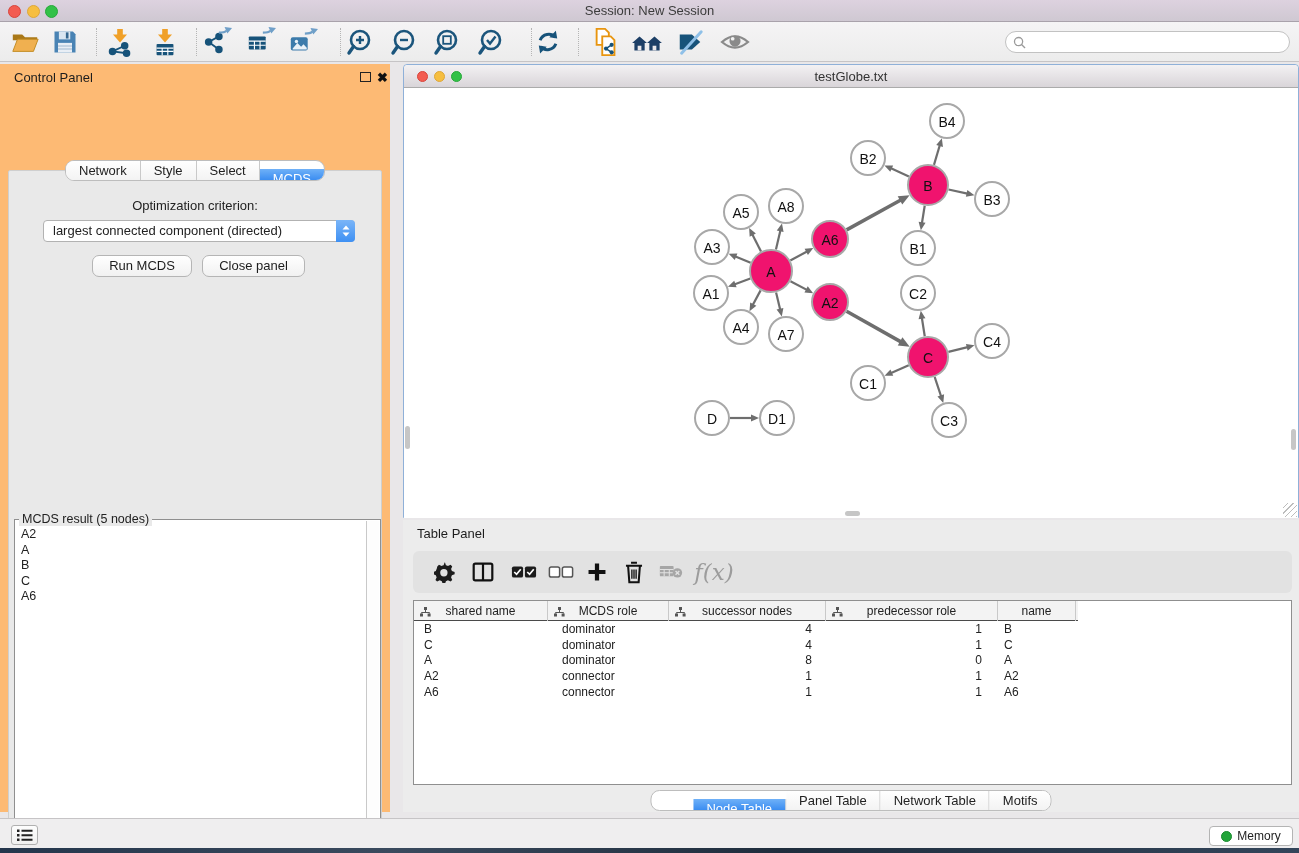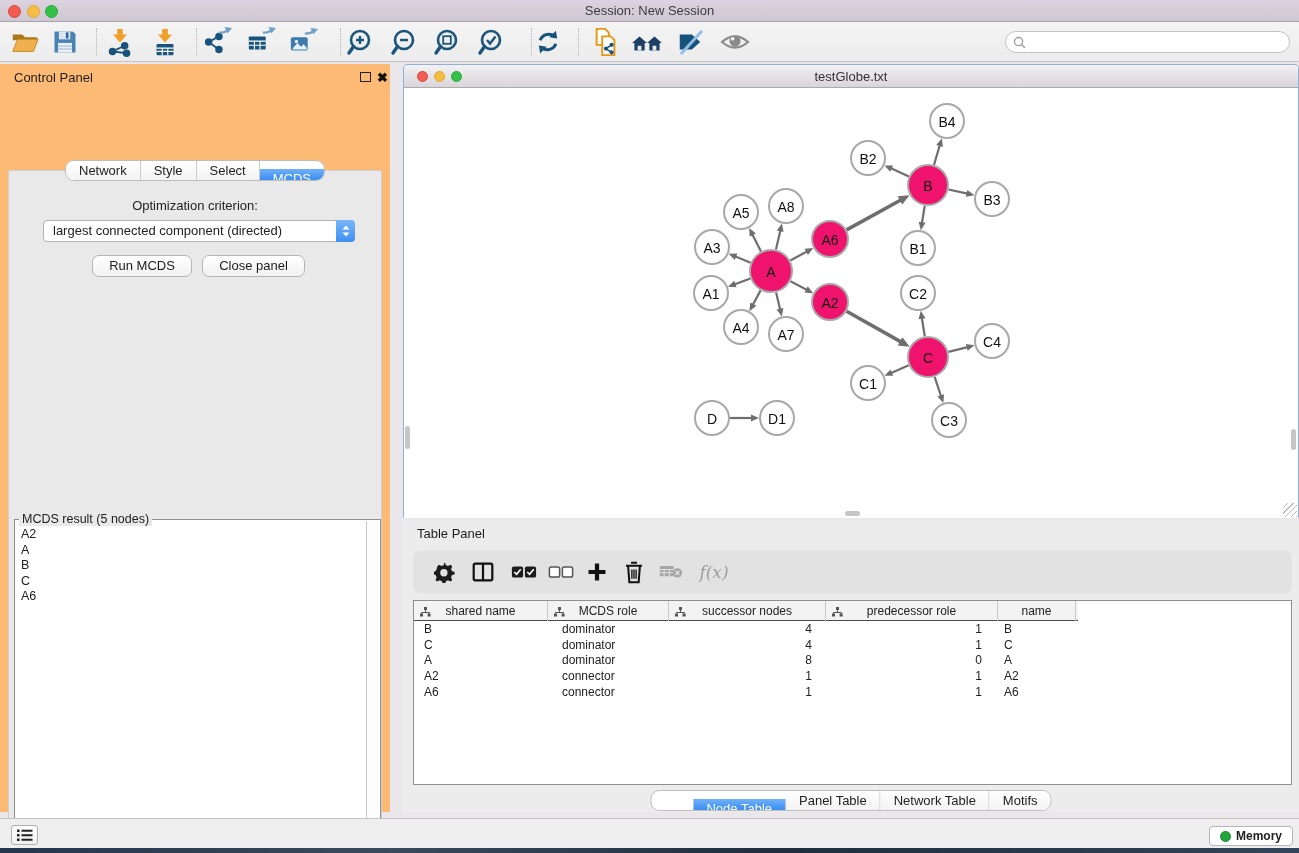--- a/index.html
+++ b/index.html
@@ -80,35 +80,35 @@
   .graph-label { font-size:14px; fill:#111; }
   .scroll-thumb { position:absolute; background:#c6c6c6; border-radius:3px; }
   .grip { position:absolute; right:1px; bottom:1px; width:14px; height:14px;
     background:repeating-linear-gradient(135deg, transparent 0 3px, #bdbdbd 3px 4px); }
 
   
   .table-panel { position:absolute; left:403px; top:520px; width:896px; height:292px; background:#ececec; }
   .tp-toolbar { position:absolute; left:10px; top:31px; width:879px; height:42px;
     background:#e2e2e2; border-radius:6px; }
   .tp-icon { position:absolute; top:0; height:42px; display:flex; align-items:center; justify-content:center; width:34px; }
-  .fx { font-family:"DejaVu Serif", serif; font-style:italic; font-size:17px; color:#9c9c9c;text-align:center; }
+  .fx { font-family:"DejaVu Serif", serif; font-style:italic; font-size:23px; color:#9c9c9c;text-align:center; }
   .dtable { position:absolute; left:10px; top:80px; width:879px; height:185px;
     background:#fff; border:1px solid #8f8f8f; overflow:hidden; }
   .thead { display:flex; height:20px; background:#f3f3f3; border-bottom:1.5px solid #4a4a4a; width:664px; }
   .hcell { position:relative; height:20px; border-right:1px solid #c9c9c9; display:flex;
     align-items:center; justify-content:center; font-size:12px; color:#222; }
   .hcell .hicon { position:absolute; left:6px; top:5px; }
   .hicon svg rect { fill:#555; } .hicon svg path { stroke:#555; fill:none; }
   .trow { display:flex; height:15.7px; font-size:12px; align-items:center; }
   .tcell { overflow:hidden; white-space:nowrap; }
   .tp-tabs { position:absolute; left:50%; transform:translateX(-50%); top:270px;padding-left:42px; }
 
   
   .statusbar { position:absolute; left:0; top:818px; width:1299px; height:30px;
-    background:#efeeef; border-top:1px solid #c6c4c6;font-weight:bold; }
+    background:#efeeef; border-top:1px solid #c6c4c6; }
   .status-left-btn { position:absolute; left:11px; top:6px; width:27px; height:20px;
     background:linear-gradient(#fdfdfd,#f0f0f0); border:1px solid #b0b0b0; border-radius:3px;
     display:flex; align-items:center; justify-content:center; }
   .memory-btn { position:absolute; right:6px; top:7px; width:84px; height:20px;
     background:#fff; border:1px solid #b4b4b4; border-radius:4px; display:flex;
     align-items:center; justify-content:center; gap:5px; font-size:12px; }
   .memory-dot { width:11px; height:11px; border-radius:50%; background:#22a53a; border:1px solid #188a2d; }
   .desktop-strip { position:absolute; left:0; top:848px; width:1299px; height:5px;
     background:linear-gradient(90deg,#24364c,#3a4a5e 30%,#1f2d3d 60%,#33455a); }
 </style>

